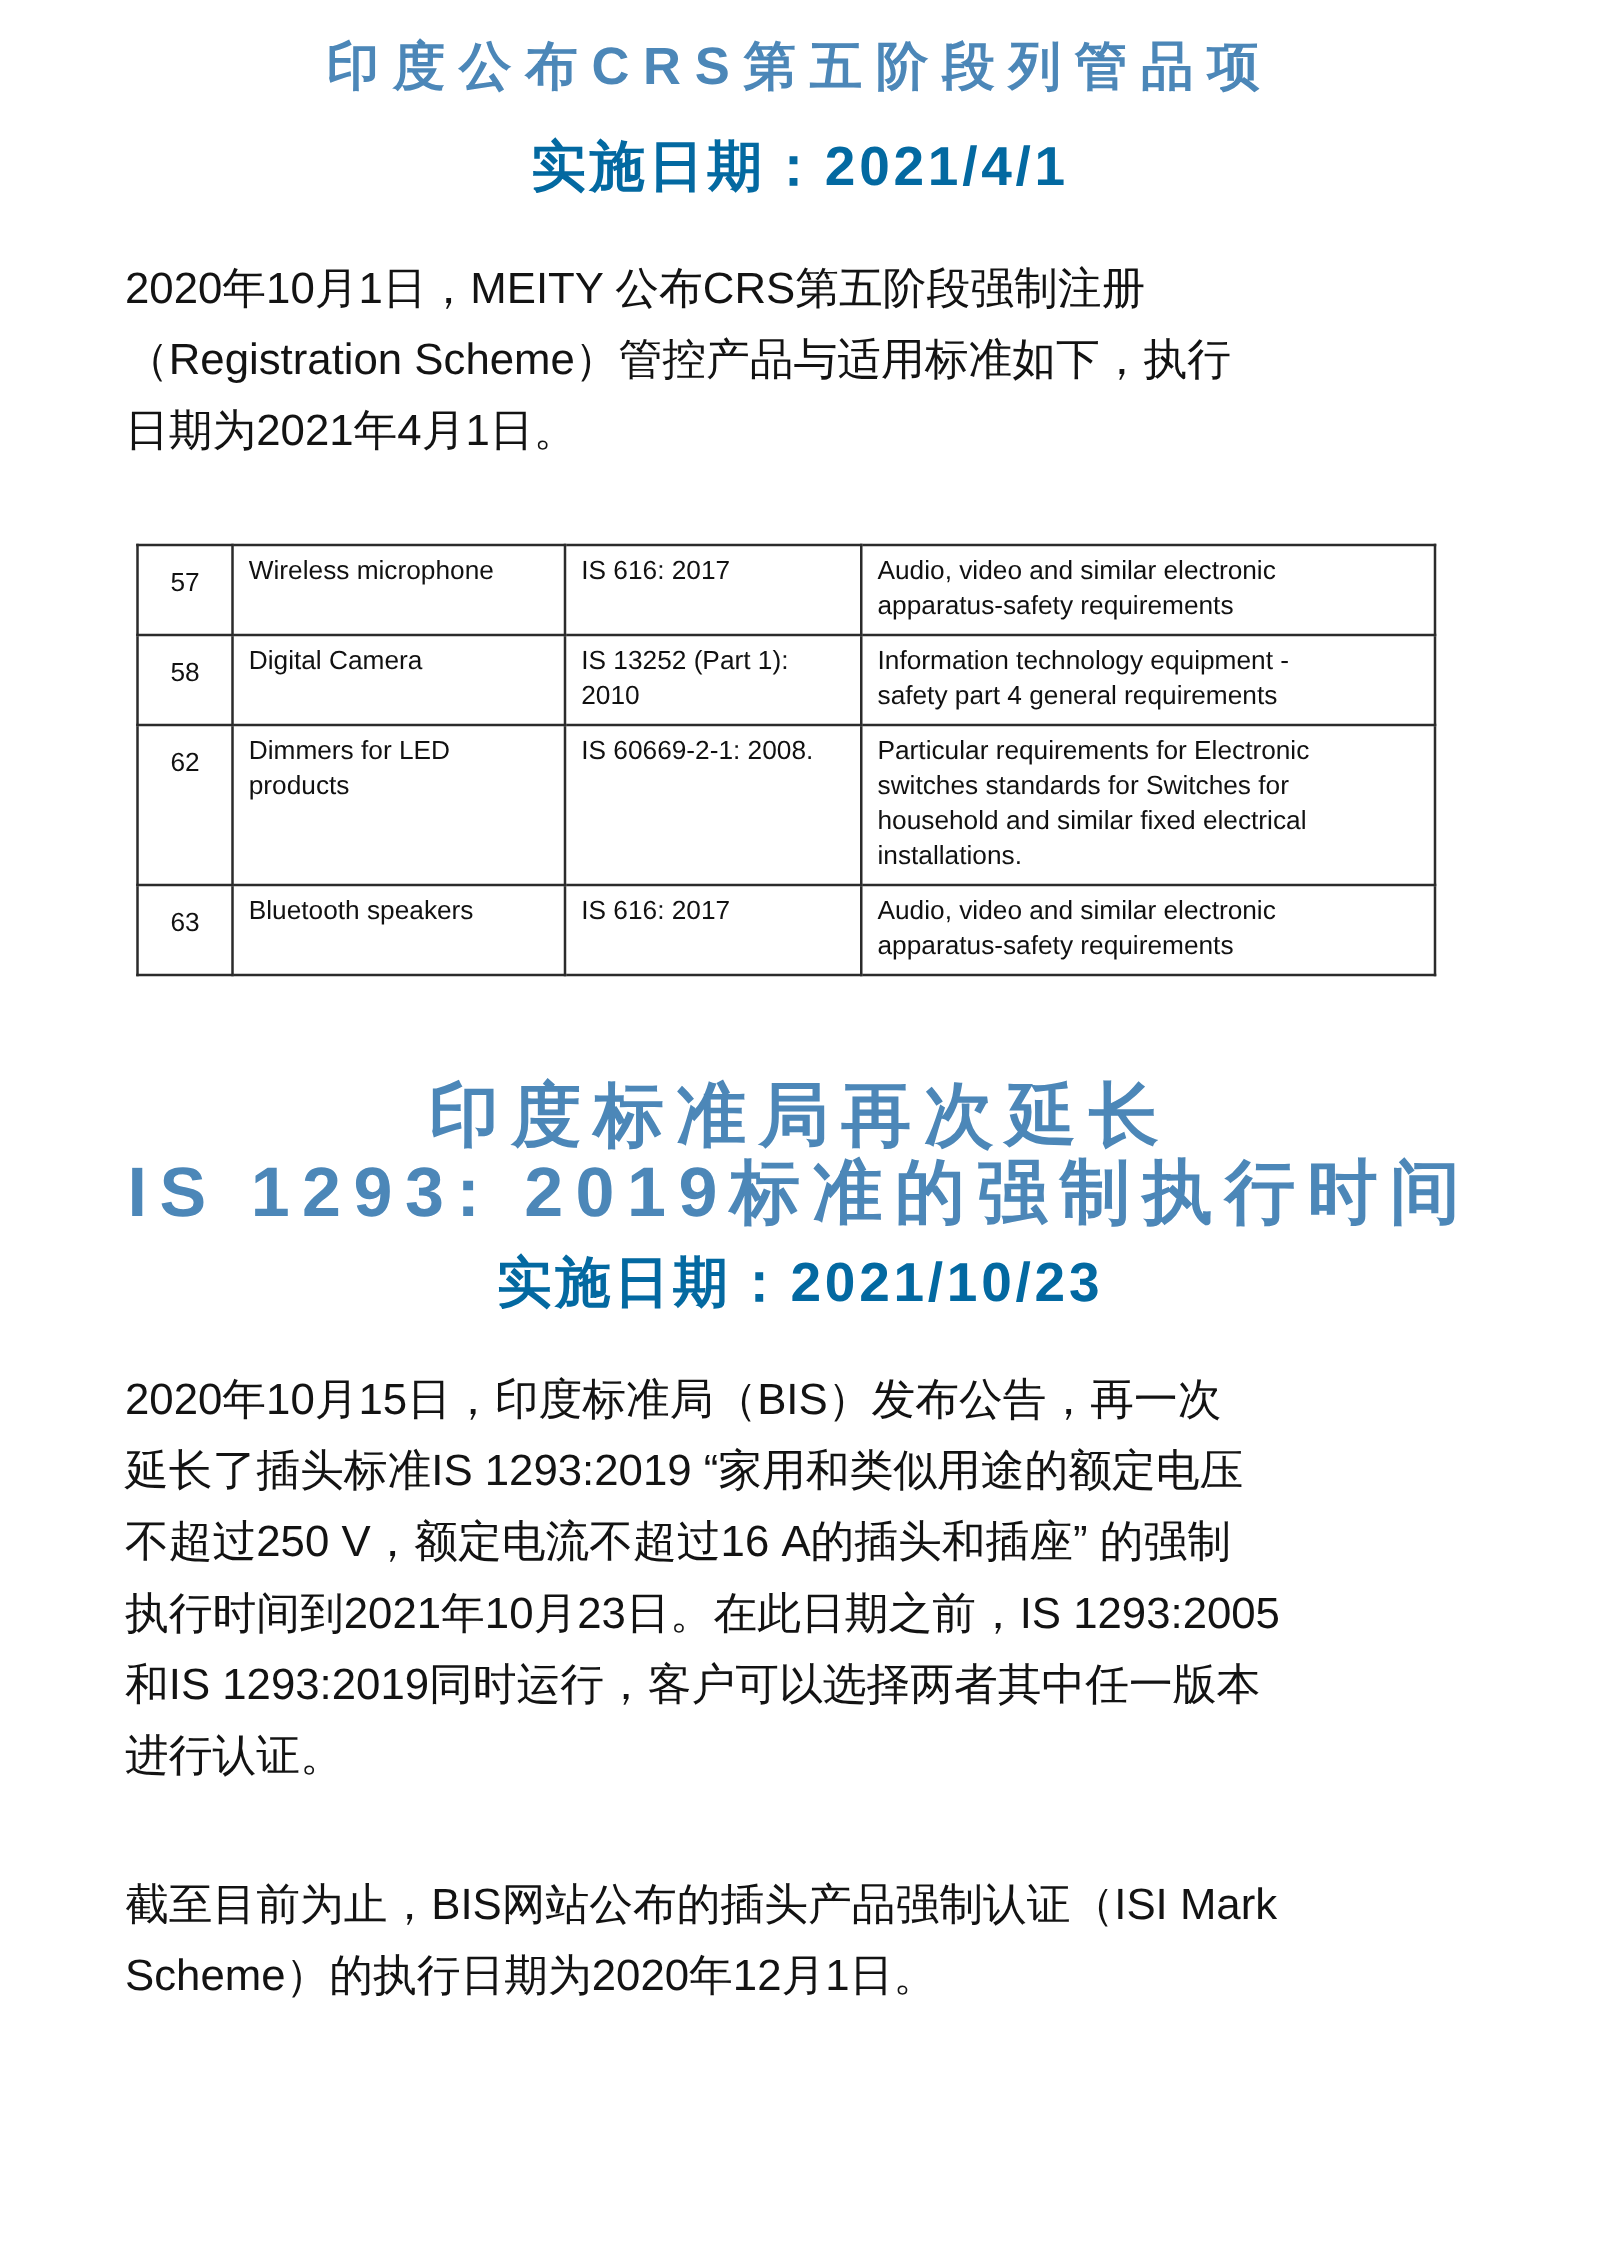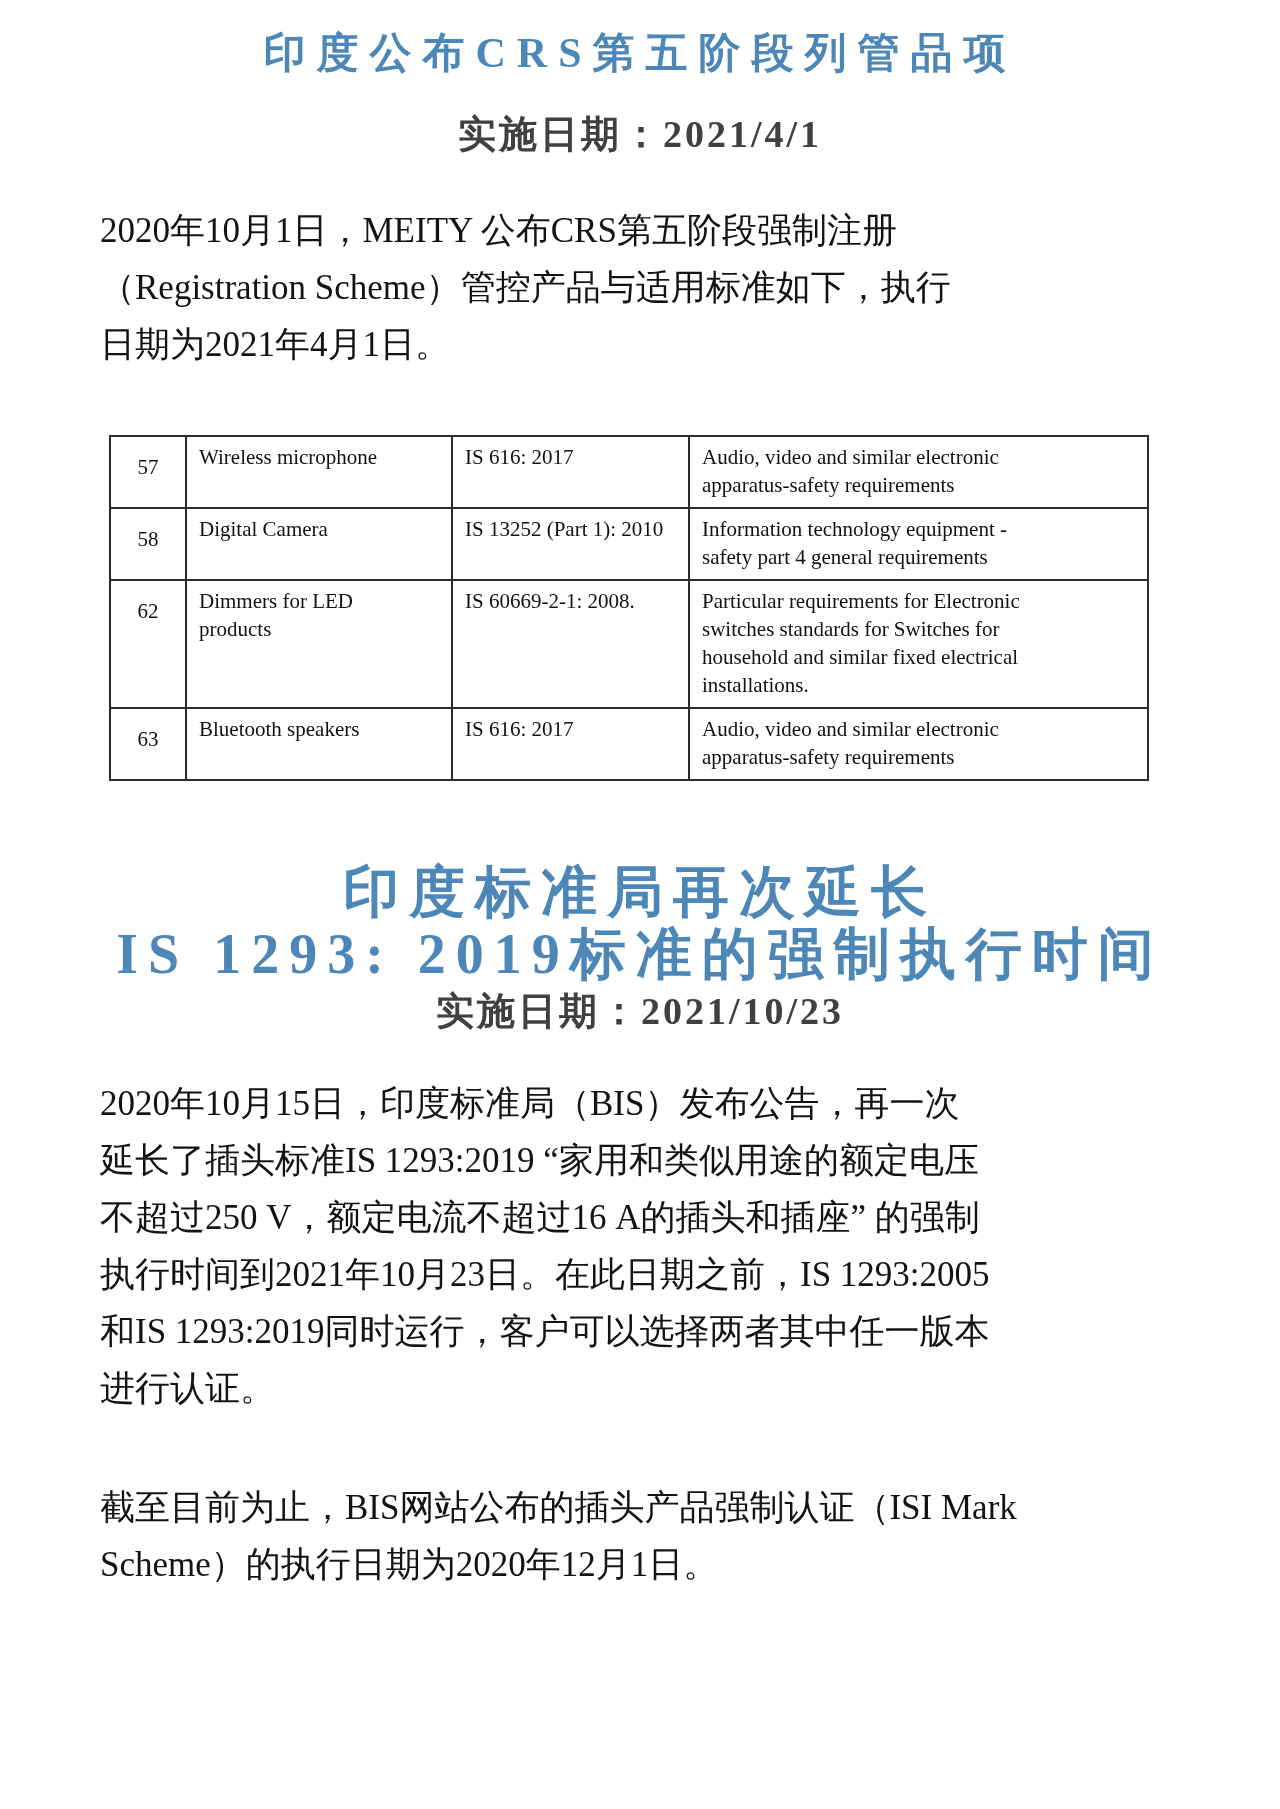--- a/index.html
+++ b/index.html
@@ -2,39 +2,39 @@
 <html><head>
 <meta charset="utf-8">
 <style>
   html, body { margin: 0; padding: 0; background: #ffffff; }
   .page {
     position: relative;
     width: 1280px;
     height: 1809px;
     background: #ffffff;
     overflow: hidden;
-    font-family: Liberation Serif, serif;
+    font-family: Liberation Sans, sans-serif;
     color: #121212;
   }
   .main-title {
     margin: 28px 0 0 0;
     text-align: center;
     font-size: 42px;
     line-height: 50px;
     font-weight: bold;
     color: #4c87b8;
     letter-spacing: 11px;
     white-space: pre-line;
   }
   .date-line {
     text-align: center;
-    font-size: 38px;
+    font-size: 44px;
     line-height: 44px;
     font-weight: bold;
-    color: #404040;
+    color: #0369a1;
     letter-spacing: 3px;
   }
   .date-1 { margin-top: 34px; }
   .para {
     margin: 0 95px 0 100px;
     font-size: 35px;
     line-height: 57px;
     color: #131313;
     white-space: pre-line;
   }
@@ -63,21 +63,21 @@
   .section2-title {
     margin-top: 80px;
     text-align: center;
     font-size: 56px;
     line-height: 62px;
     font-weight: bold;
     color: #4c87b8;
     letter-spacing: 10px;
     white-space: pre-line;
   }
-  .date-2 { margin-top: 4px; }
+  .date-2 { margin-top: 20px; }
   .para-2 { margin-top: 42px; }
   .para-3 { margin-top: 62px; }
 </style>
 </head>
 <body>
 
 <div class="page">
 
   <div class="main-title">印度公布CRS第五阶段列管品项</div>
 

